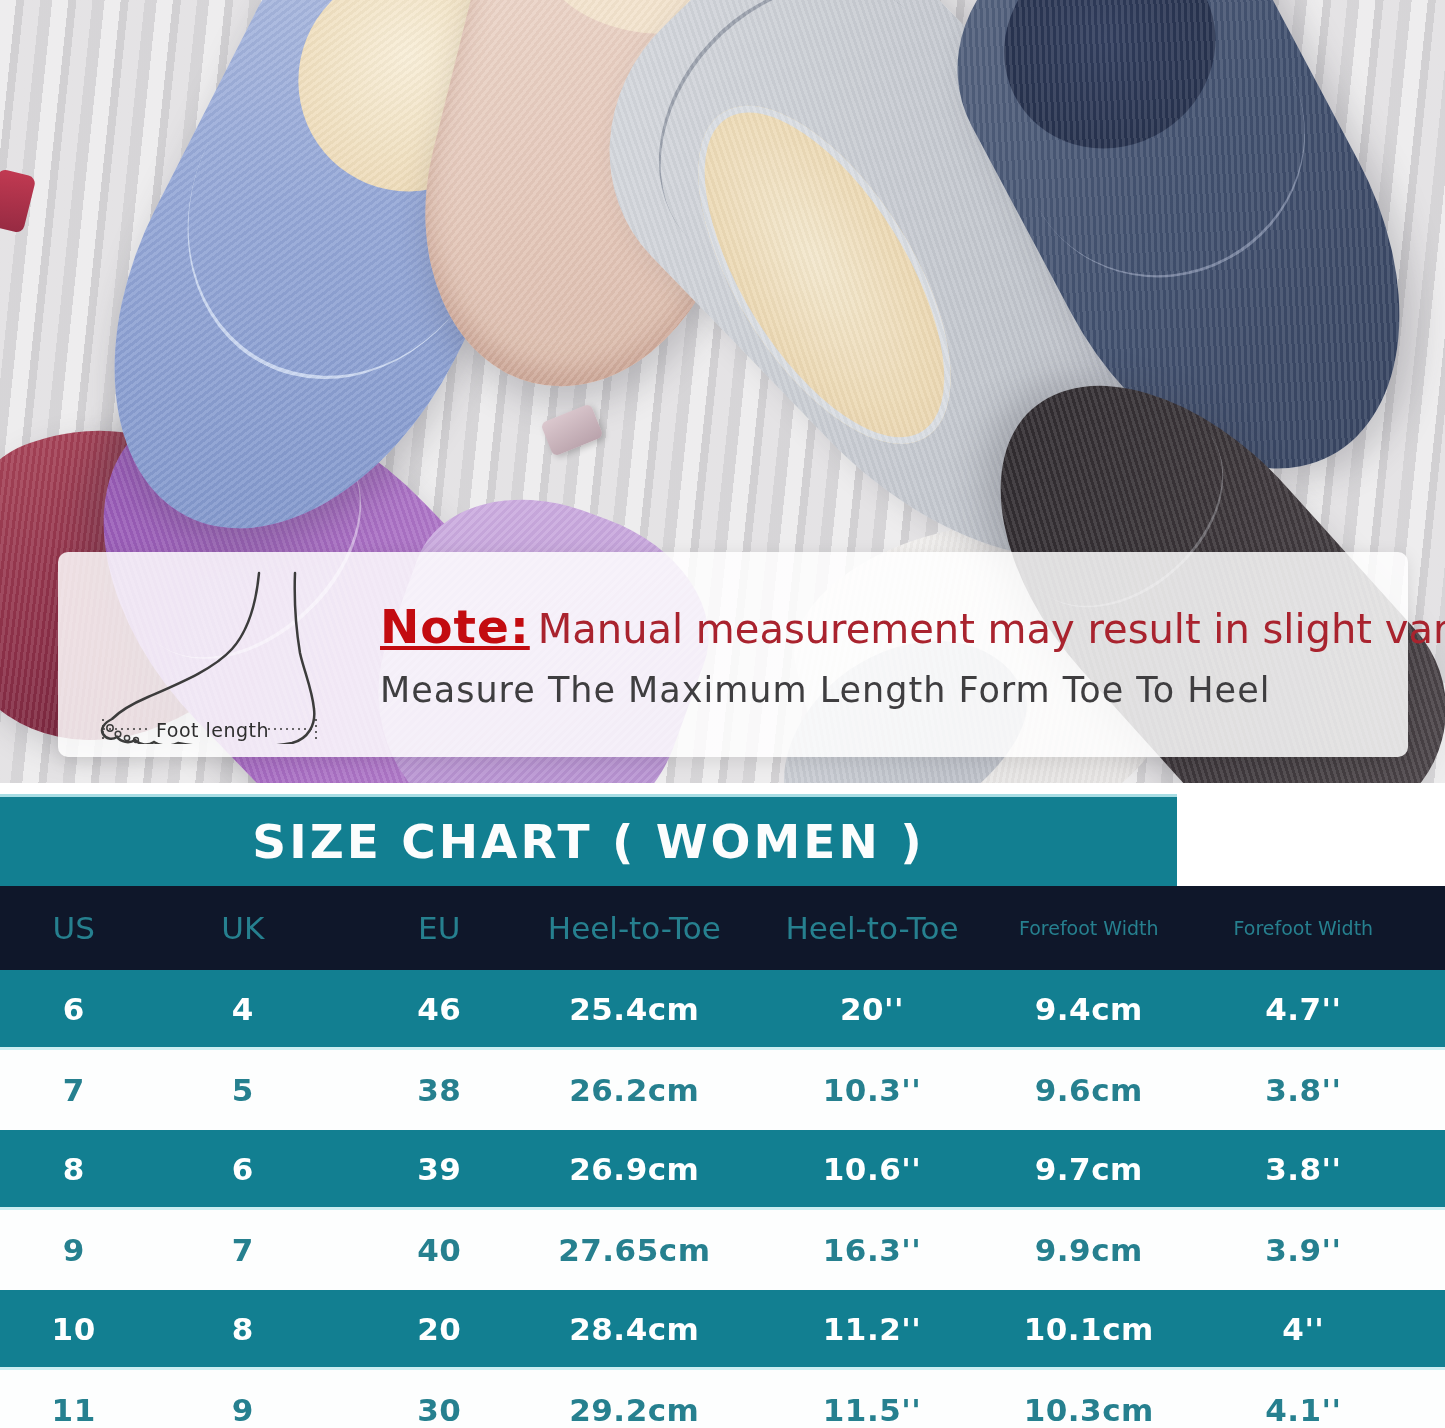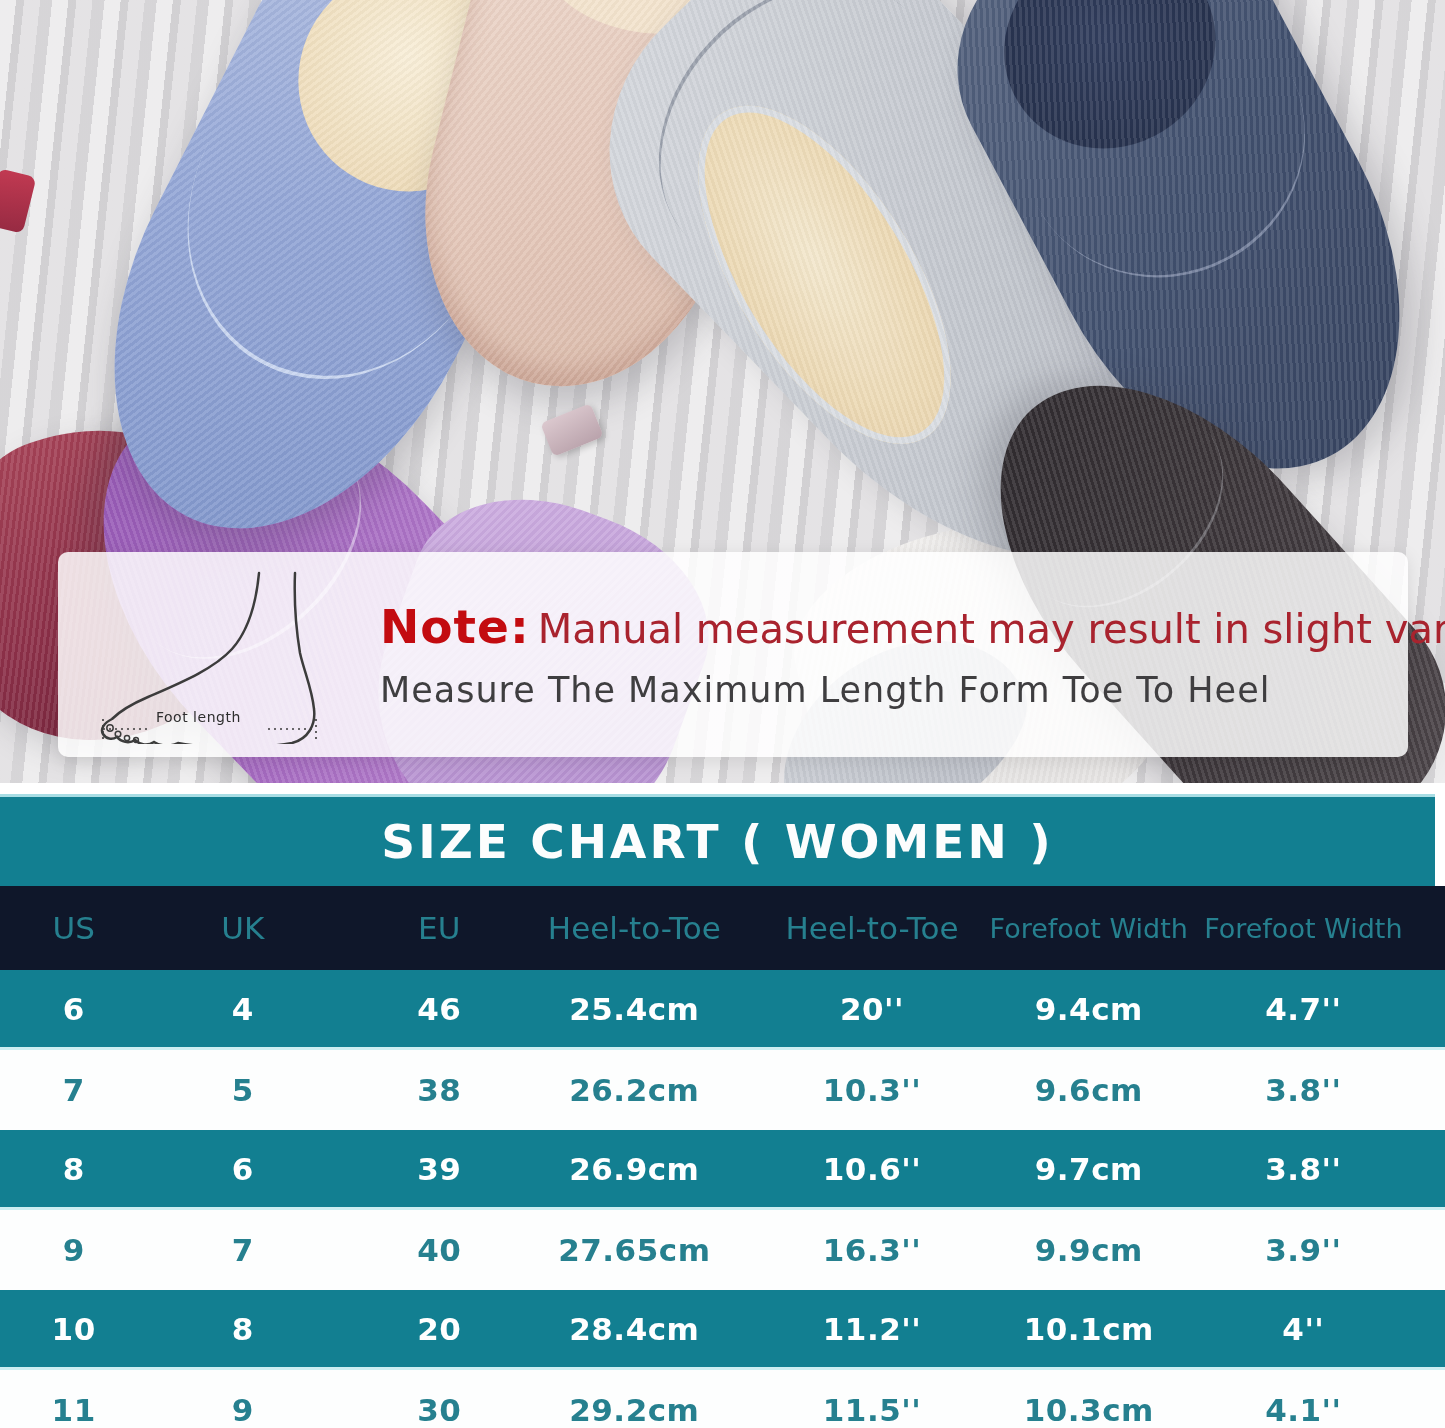--- a/index.html
+++ b/index.html
@@ -94,47 +94,47 @@
   
   .note-banner{
     position:absolute;left:58px;top:552px;width:1350px;height:205px;z-index:5;
     background:rgba(255,255,255,0.84);border-radius:10px;
     box-shadow:0 4px 18px rgba(0,0,0,0.10);
     display:flex;align-items:center;
   }
   .foot-figure{position:relative;width:250px;height:180px;margin-left:38px;flex:0 0 auto;}
   .foot-figure svg{position:absolute;left:0;top:4px;}
   .foot-caption{
-    position:absolute;left:60px;top:144px;font-size:14px;color:#2e2e2e;
+    position:absolute;left:60px;top:154px;font-size:19px;color:#2e2e2e;
     letter-spacing:0.5px;white-space:nowrap;
   }
   .note-text{margin-left:34px;display:flex;flex-direction:column;gap:16px;}
   .note-line1{white-space:nowrap;}
-  .note-label{font-size:47px;font-weight:700;color:#c30b10;letter-spacing:1px;}
+  .note-label{font-size:47px;font-weight:700;color:#c30b10;letter-spacing:1px;text-decoration:underline;}
   .note-main{font-size:40px;font-weight:500;color:#a9232e;margin-left:8px;}
   .note-line2{font-size:35px;color:#3f3e40;letter-spacing:1px;}
 
   
   .chart-title-band{
-    position:absolute;left:0;top:794px;width:1435px;height:92px;z-index:4;
+    position:absolute;left:0;top:794px;width:1177px;height:92px;z-index:4;
     background:#127f91;border-top:3px solid #a8dde4;box-sizing:border-box;
     display:flex;align-items:center;justify-content:center;
   }
   .chart-title-band span{
     color:#fcfdfd;font-size:47px;font-weight:600;letter-spacing:3px;white-space:nowrap;
   }
   .size-table{position:absolute;left:0;top:886px;width:1445px;z-index:4;}
   .trow{
     display:grid;width:100%;
     grid-template-columns:10.2% 13.2% 14% 13% 19.9% 10.1% 19.6%;
     align-items:center;justify-items:center;
   }
   .trow .cell{white-space:nowrap;}
   .thead{height:84px;background:#0f172a;color:#26808f;font-size:31px;font-weight:400;}
-  .thead .cell.small{font-size:27px;}
+  .thead .cell.small{font-size:19px;}
   .drow{height:80px;font-size:31px;font-weight:700;letter-spacing:0.5px;}
   .drow.teal{background:#127f91;color:#ffffff;border-bottom:3px solid #cdeef2;box-sizing:border-box;}
   .drow.white{background:#fdfefe;color:#26808f;}
 </style>
 </head>
 <body>
 
 <div class="stage">
 
   <div class="photo">

